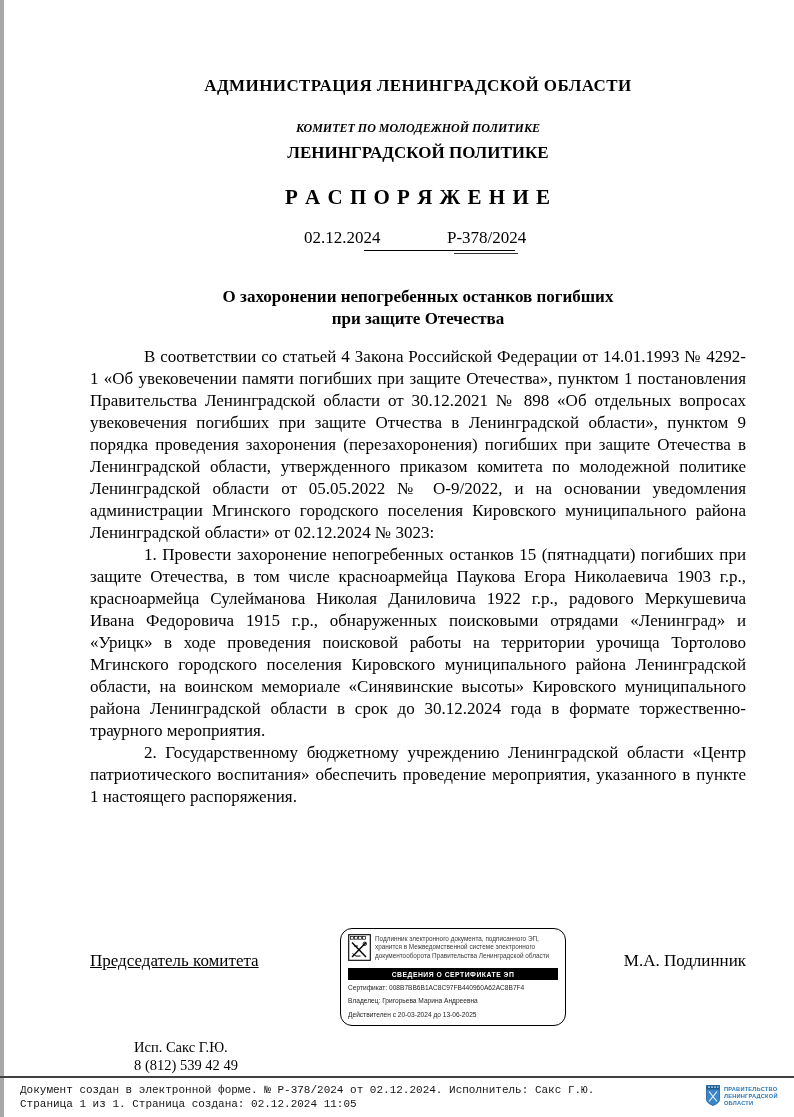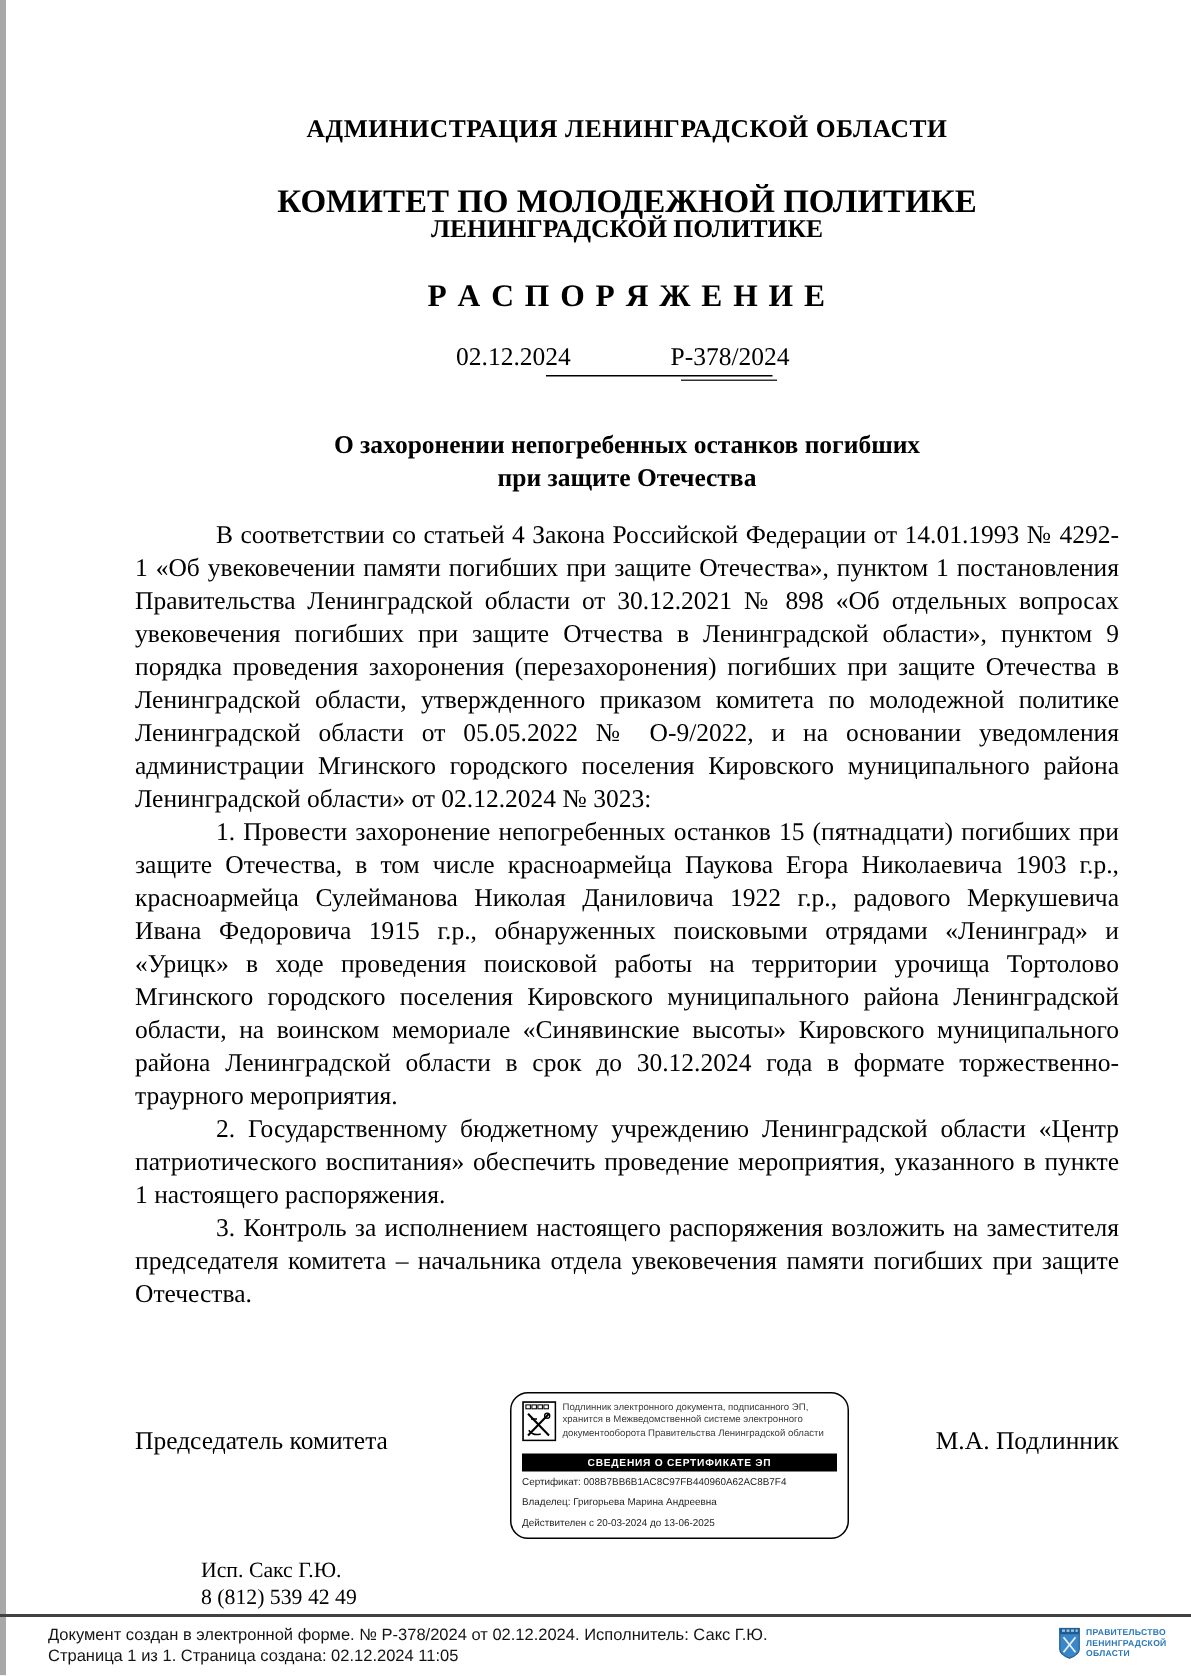--- a/index.html
+++ b/index.html
@@ -5,50 +5,50 @@
   html,body{margin:0;padding:0;background:#ffffff;}
   .page{
     position:relative;width:794px;height:1117px;background:#ffffff;
     font-family:"Liberation Serif","DejaVu Serif",serif;color:#000;overflow:hidden;
   }
   .scan-edge{position:absolute;left:0;top:0;width:4px;height:1117px;background:#a8a8a8;}
   .col{position:absolute;left:90px;width:656px;}
   .center{text-align:center;}
   .b{font-weight:bold;}
   .org1{top:76px;font-size:17px;letter-spacing:.4px;}
-  .org2a{top:121px;font-size:22px;}
+  .org2a{top:121px;font-size:12px;font-style:italic;}
   .org2b{top:143px;font-size:17px;}
   .doctype{top:185px;font-size:21px;letter-spacing:1px;}
   .daterow{top:228px;height:30px;font-size:17px;}
   .daterow .date{position:absolute;left:214px;top:0;text-align:right;}
   .daterow .num{position:absolute;left:357px;top:0;text-align:center;}
   .daterow .u1{position:absolute;left:274px;top:22px;width:151px;border-top:1.6px solid #000;}
   .daterow .u2{position:absolute;left:364px;top:25px;width:64px;border-top:1px solid #333;}
   .title1{top:287px;font-size:17px;}
   .title2{top:309px;font-size:17px;}
   .bodytext{top:346px;font-size:17px;line-height:22px;}
   .bodytext p{margin:0;text-indent:54px;text-align:justify;}
   .sigrow{top:951px;font-size:17px;height:24px;}
-  .sig-pos{position:absolute;left:0;top:0;}
+  .sig-pos{position:absolute;left:0;top:0;text-decoration:underline;}
   .sig-name{position:absolute;right:0;top:0;}
   .execblock{position:absolute;left:134px;top:1038px;font-size:14.5px;line-height:18px;}
   .stamp{
     position:absolute;left:340px;top:928px;width:226px;height:98px;box-sizing:border-box;
     border:1.6px solid #000;border-radius:12px;background:#fff;padding:5px 7px 4px 7px;
     font-family:"Liberation Sans","DejaVu Sans",sans-serif;
   }
   .stamp-top{display:flex;gap:4px;align-items:flex-start;}
   .stamp-emblem{flex:0 0 auto;}
   .stamp-head{font-size:6.4px;line-height:8.4px;color:#3a3a3a;padding-top:1px;}
   .stamp-bar{margin-top:3px;background:#000;color:#fff;font-size:6.8px;font-weight:bold;
     text-align:center;padding:2.5px 0 2px 0;letter-spacing:.5px;}
   .stamp-info{margin-top:3.5px;font-size:6.6px;line-height:9.8px;color:#1d1d1d;}
   .footer-sep{position:absolute;left:0;top:1076px;width:794px;border-top:2px solid #414141;}
-  .footer-text{position:absolute;left:32px;top:1083px;
-    font-family:Liberation Sans, sans-serif;font-size:11px;line-height:14px;color:#141414;}
+  .footer-text{position:absolute;left:20px;top:1083px;
+    font-family:Liberation Mono, monospace;font-size:11px;line-height:14px;color:#141414;}
   .gov-logo{position:absolute;left:706px;top:1085px;display:flex;gap:4px;align-items:flex-start;}
   .gov-logo-text{font-family:"Liberation Sans","DejaVu Sans",sans-serif;font-size:5.7px;
     font-weight:bold;line-height:7px;color:#2878b8;letter-spacing:.2px;padding-top:1px;}
 </style>
 </head>
 <body>
 
 <div class="page">
   <div class="scan-edge"></div>
 
@@ -64,21 +64,20 @@
     <span class="u2"></span>
   </div>
 
   <div class="col center b title2">при защите Отечества</div>
   <div class="col center b title1">О захоронении непогребенных останков погибших</div>
 
   <div class="col bodytext">
     <p>В соответствии со статьей 4 Закона Российской Федерации от 14.01.1993 № 4292-1 «Об увековечении памяти погибших при защите Отечества», пунктом 1 постановления Правительства Ленинградской области от 30.12.2021 № 898 «Об отдельных вопросах увековечения погибших при защите Отчества в Ленинградской области», пунктом 9 порядка проведения захоронения (перезахоронения) погибших при защите Отечества в Ленинградской области, утвержденного приказом комитета по молодежной политике Ленинградской области от 05.05.2022 № О-9/2022, и на основании уведомления администрации Мгинского городского поселения Кировского муниципального района Ленинградской области» от 02.12.2024 № 3023:</p>
     <p>1. Провести захоронение непогребенных останков 15 (пятнадцати) погибших при защите Отечества, в том числе красноармейца Паукова Егора Николаевича 1903 г.р., красноармейца Сулейманова Николая Даниловича 1922 г.р., радового Меркушевича Ивана Федоровича 1915 г.р., обнаруженных поисковыми отрядами «Ленинград» и «Урицк» в ходе проведения поисковой работы на территории урочища Тортолово Мгинского городского поселения Кировского муниципального района Ленинградской области, на воинском мемориале «Синявинские высоты» Кировского муниципального района Ленинградской области в срок до 30.12.2024 года в формате торжественно-траурного мероприятия.</p>
     <p>2. Государственному бюджетному учреждению Ленинградской области «Центр патриотического воспитания» обеспечить проведение мероприятия, указанного в пункте 1 настоящего распоряжения.</p>
-    <p>3. Контроль за исполнением настоящего распоряжения возложить на заместителя председателя комитета – начальника отдела увековечения памяти погибших при защите Отечества.</p>
   </div>
 
   <div class="col sigrow">
     <span class="sig-pos">Председатель комитета</span>
     <span class="sig-name">М.А. Подлинник</span>
   </div>
 
   <div class="stamp">
     <div class="stamp-top">
       <span class="stamp-emblem">

